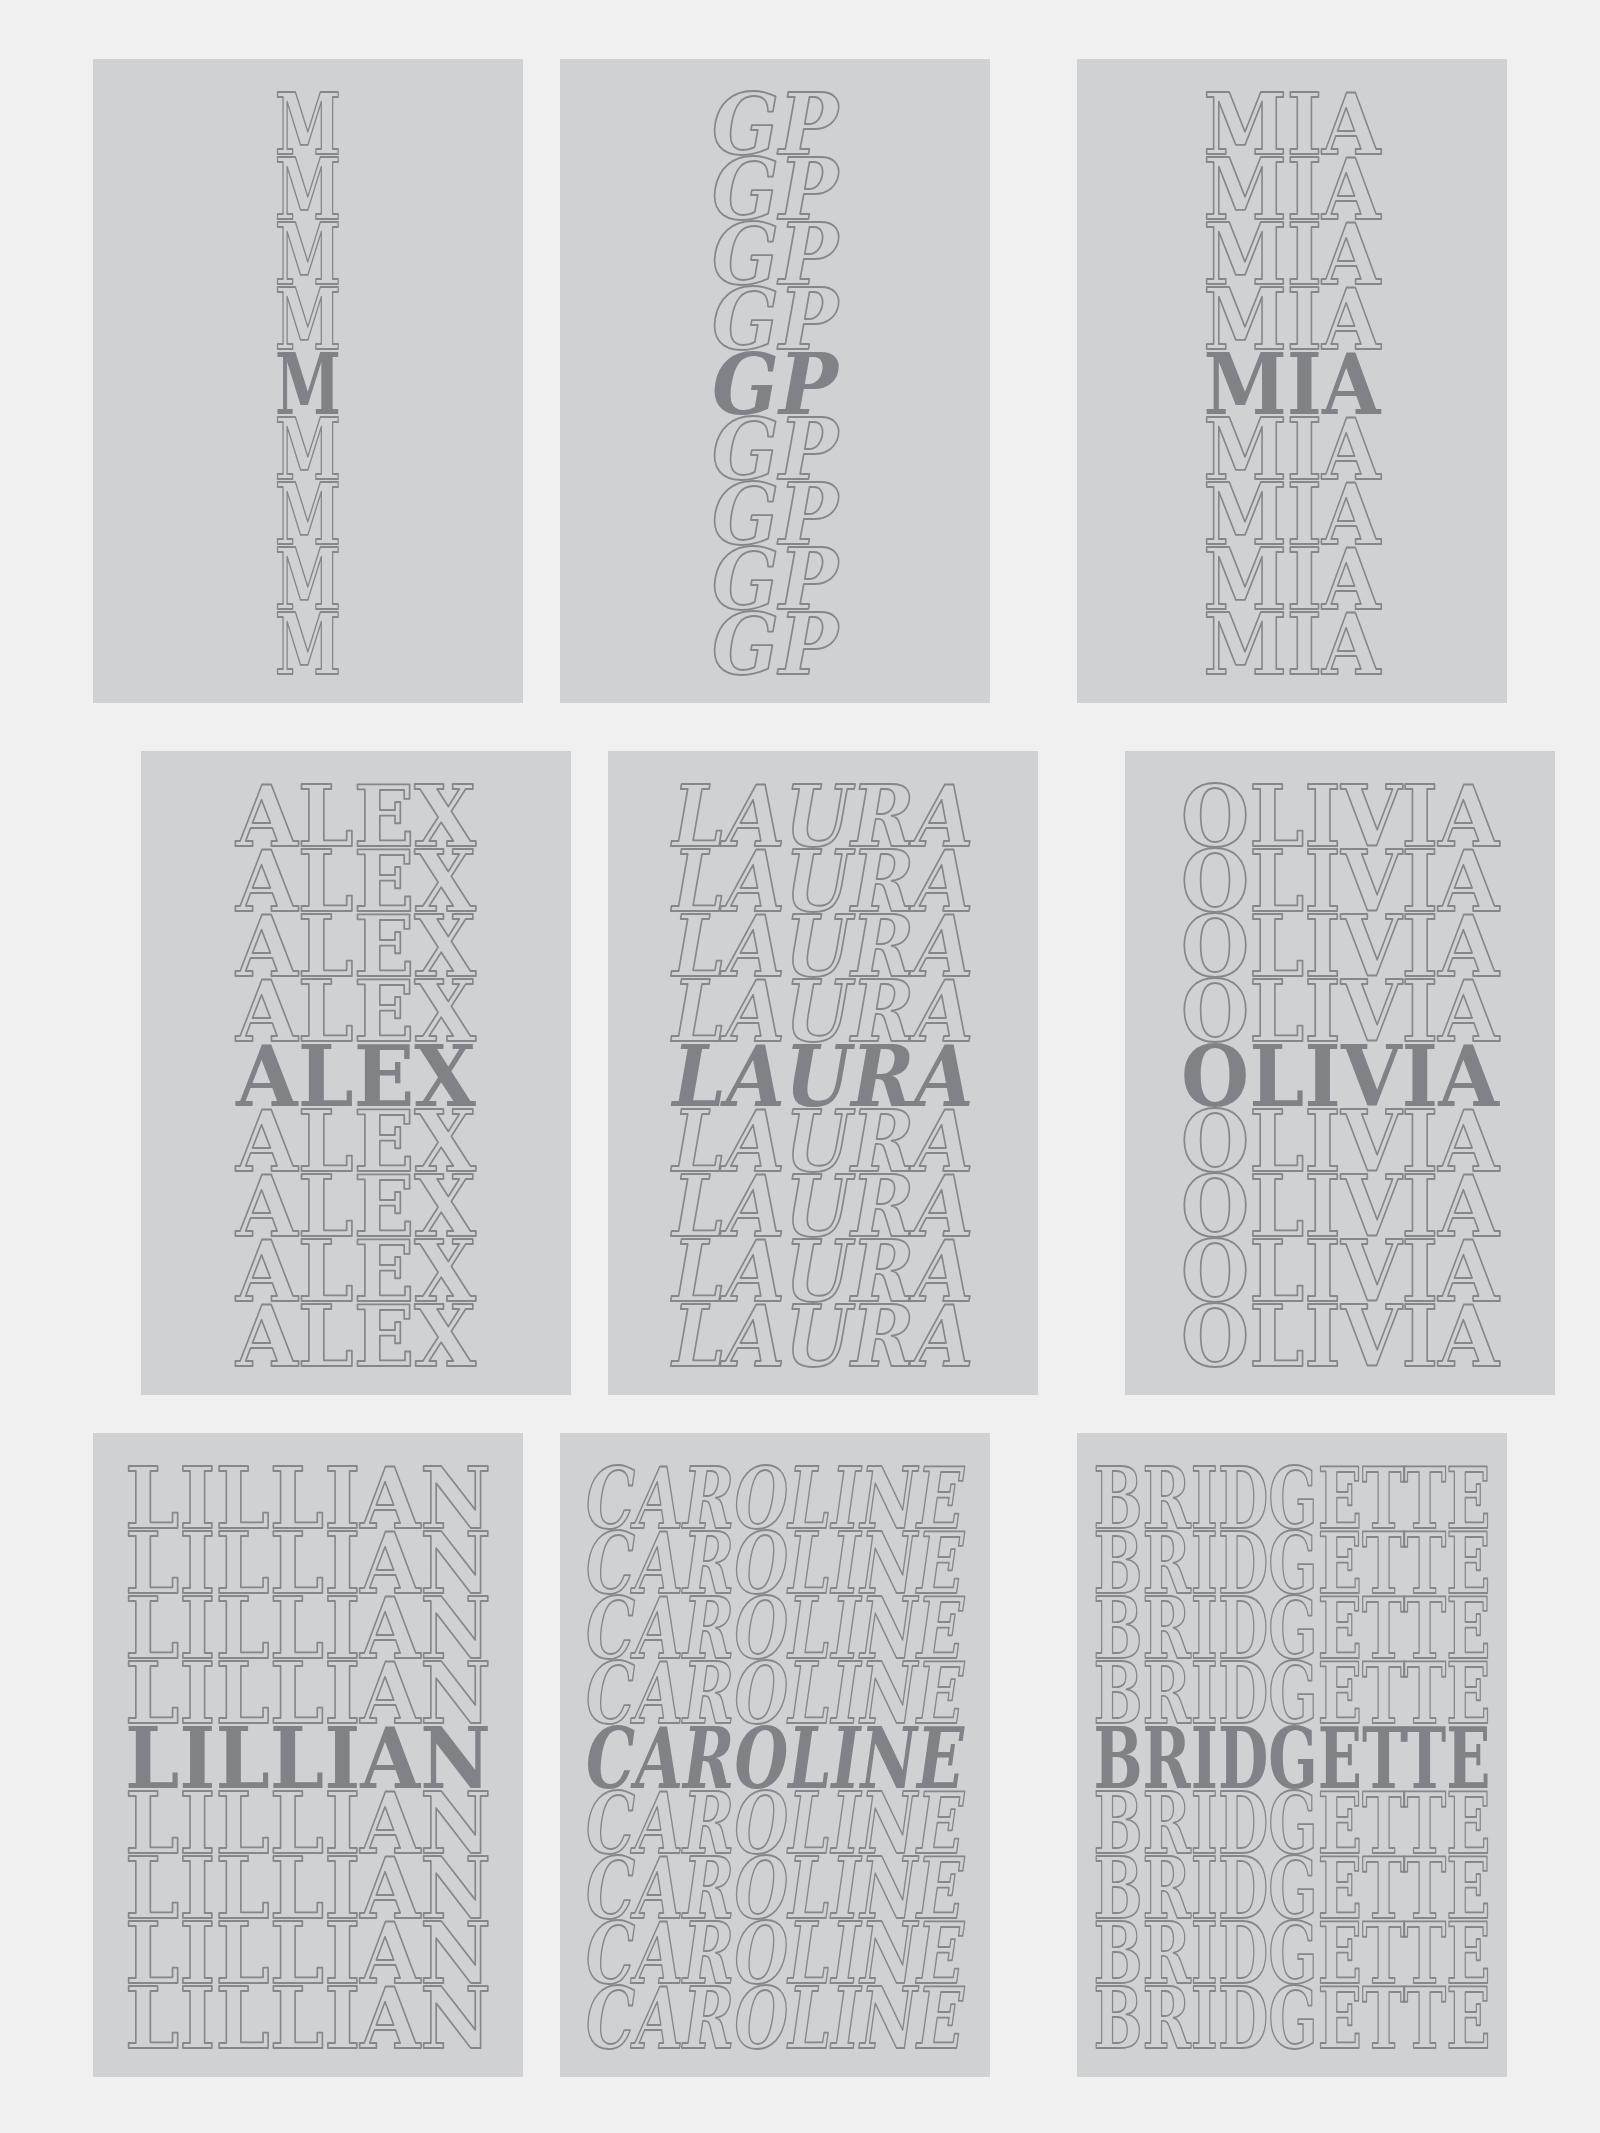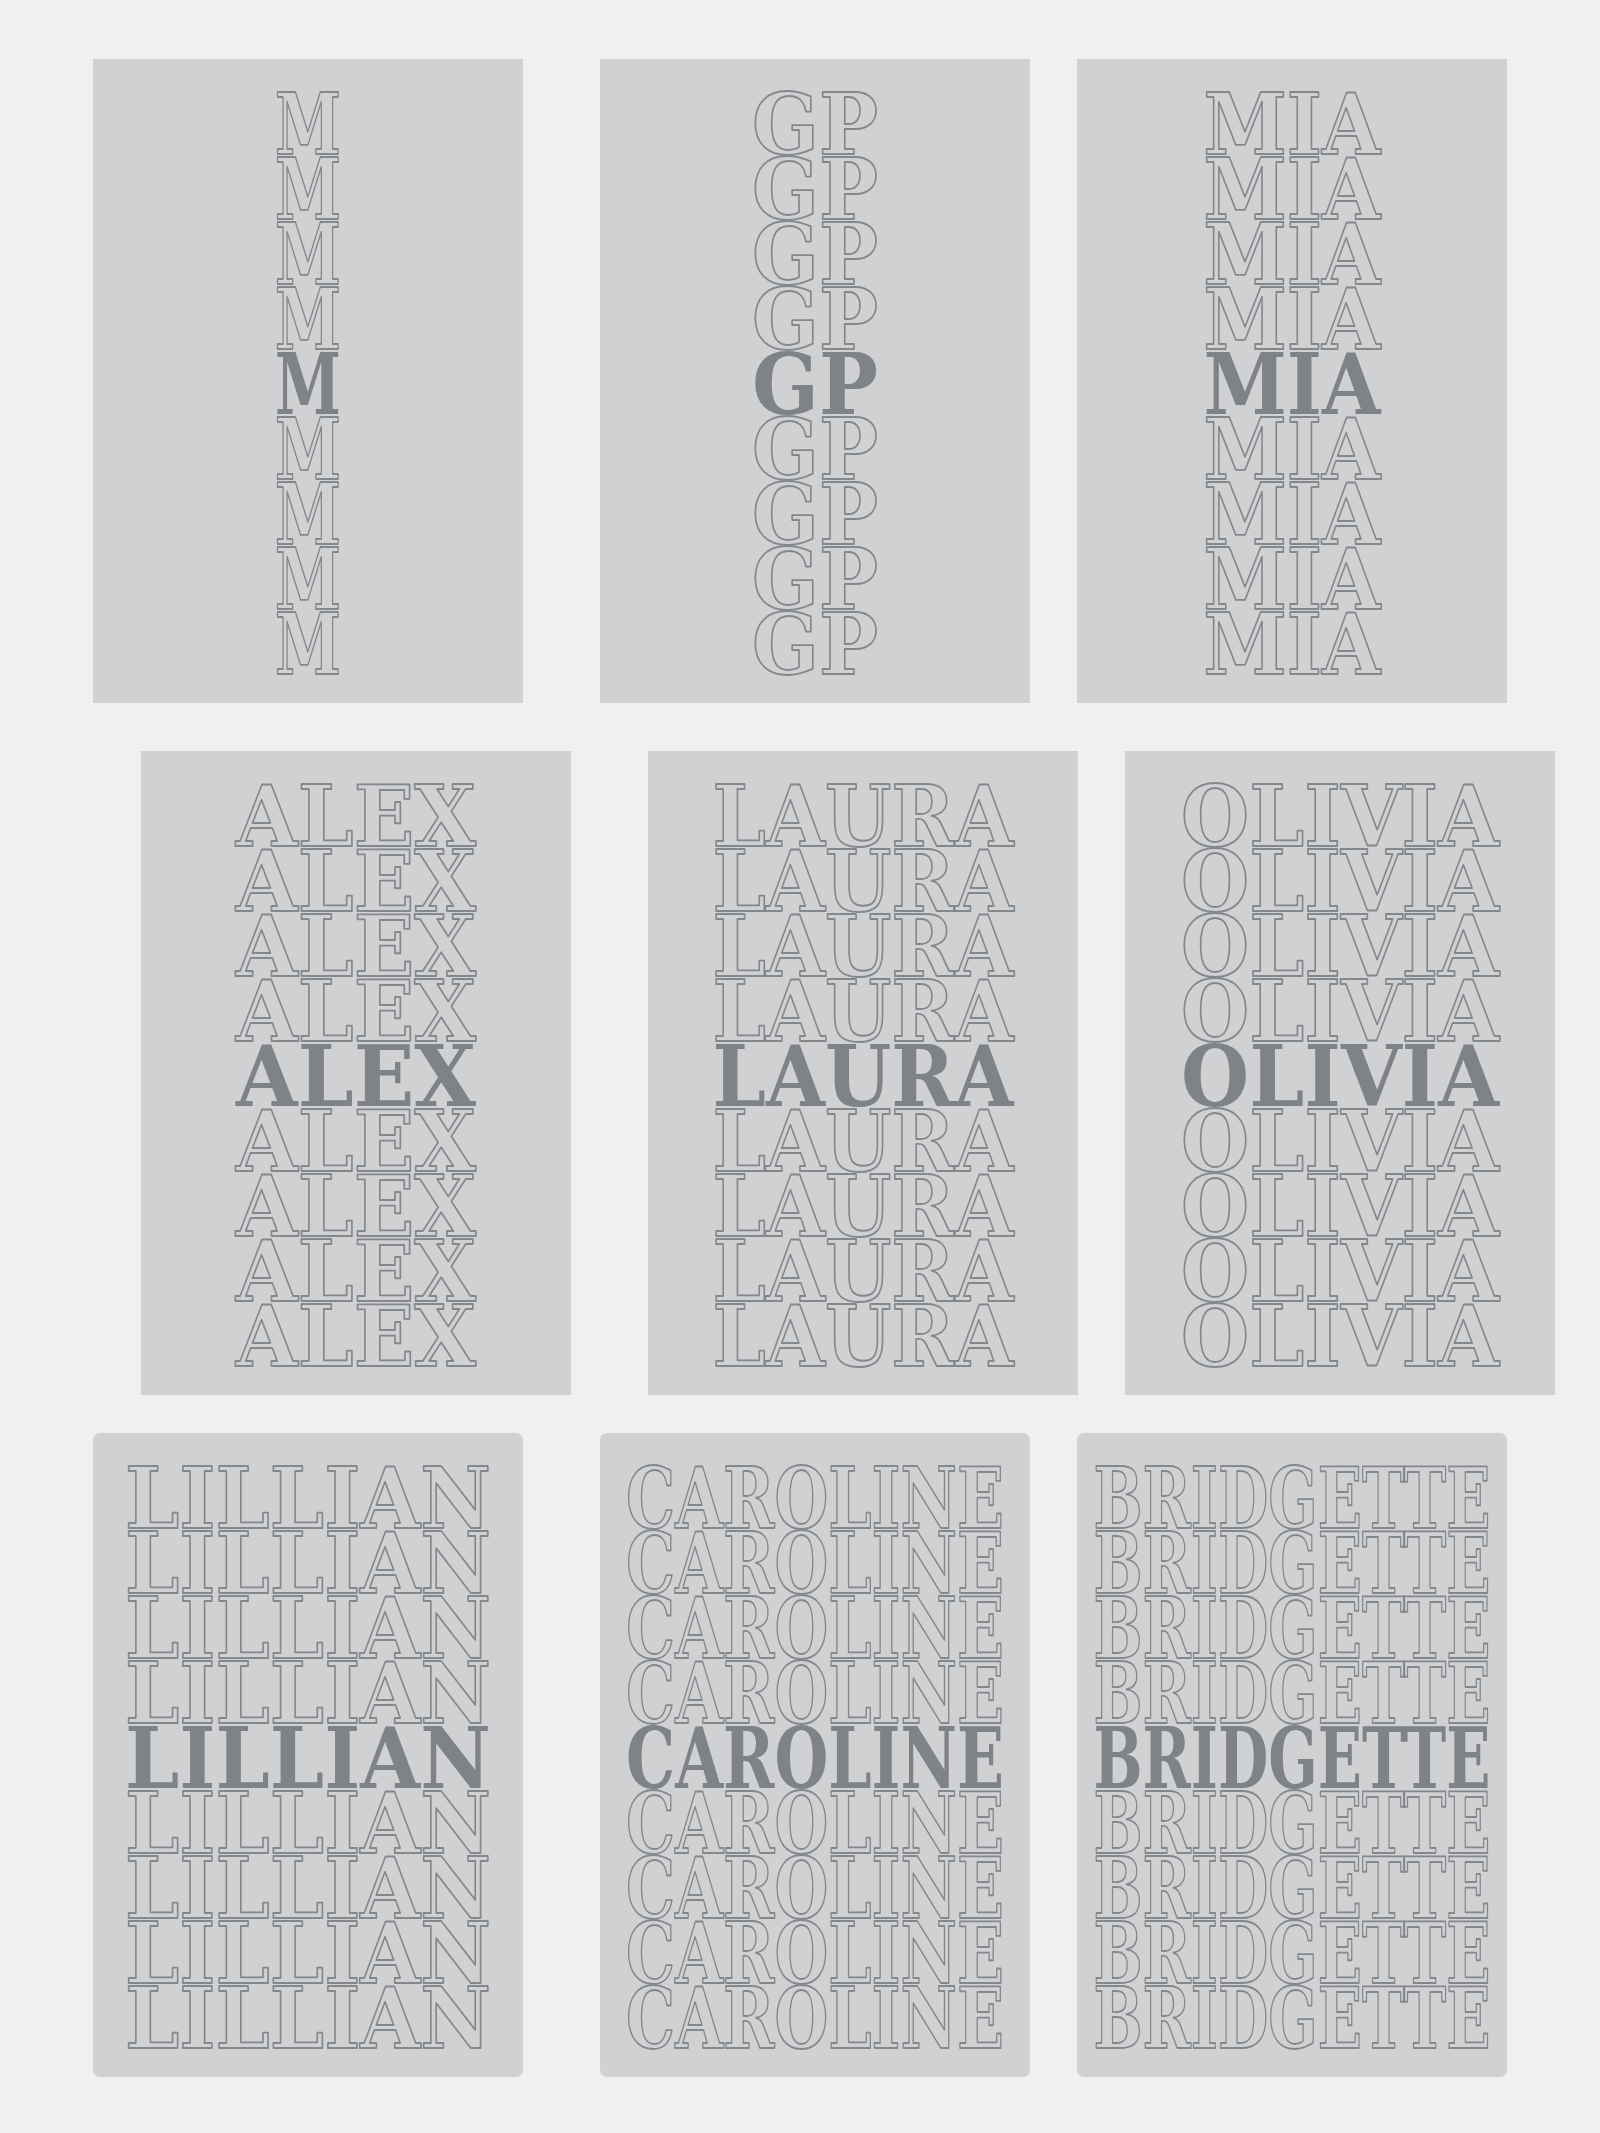--- a/index.html
+++ b/index.html
@@ -16,25 +16,25 @@
     overflow: hidden;
     background: var(--page-bg, #f0f0f1);
   }
   .card {
     position: absolute;
     width: 430px;
     height: 644px;
     background: var(--card-bg, #d0d1d3);
   }
   .col-0 { left: 93px; }
-  .col-1 { left: 600px; }
+  .col-1 { left: 560px; font-style: italic; }
   .col-2 { left: 1077px; }
   .row-0 { top: 59px; }
   .row-1 { top: 751px; margin-left: 48px; }
-  .row-2 { top: 1433px; border-radius: 7px; }
+  .row-2 { top: 1433px; }
   .card svg {
     display: block;
     width: 430px;
     height: 644px;
   }
   .name-line {
     font-family: "DejaVu Serif", serif;
     font-weight: bold;
     font-size: 85px;
   }

